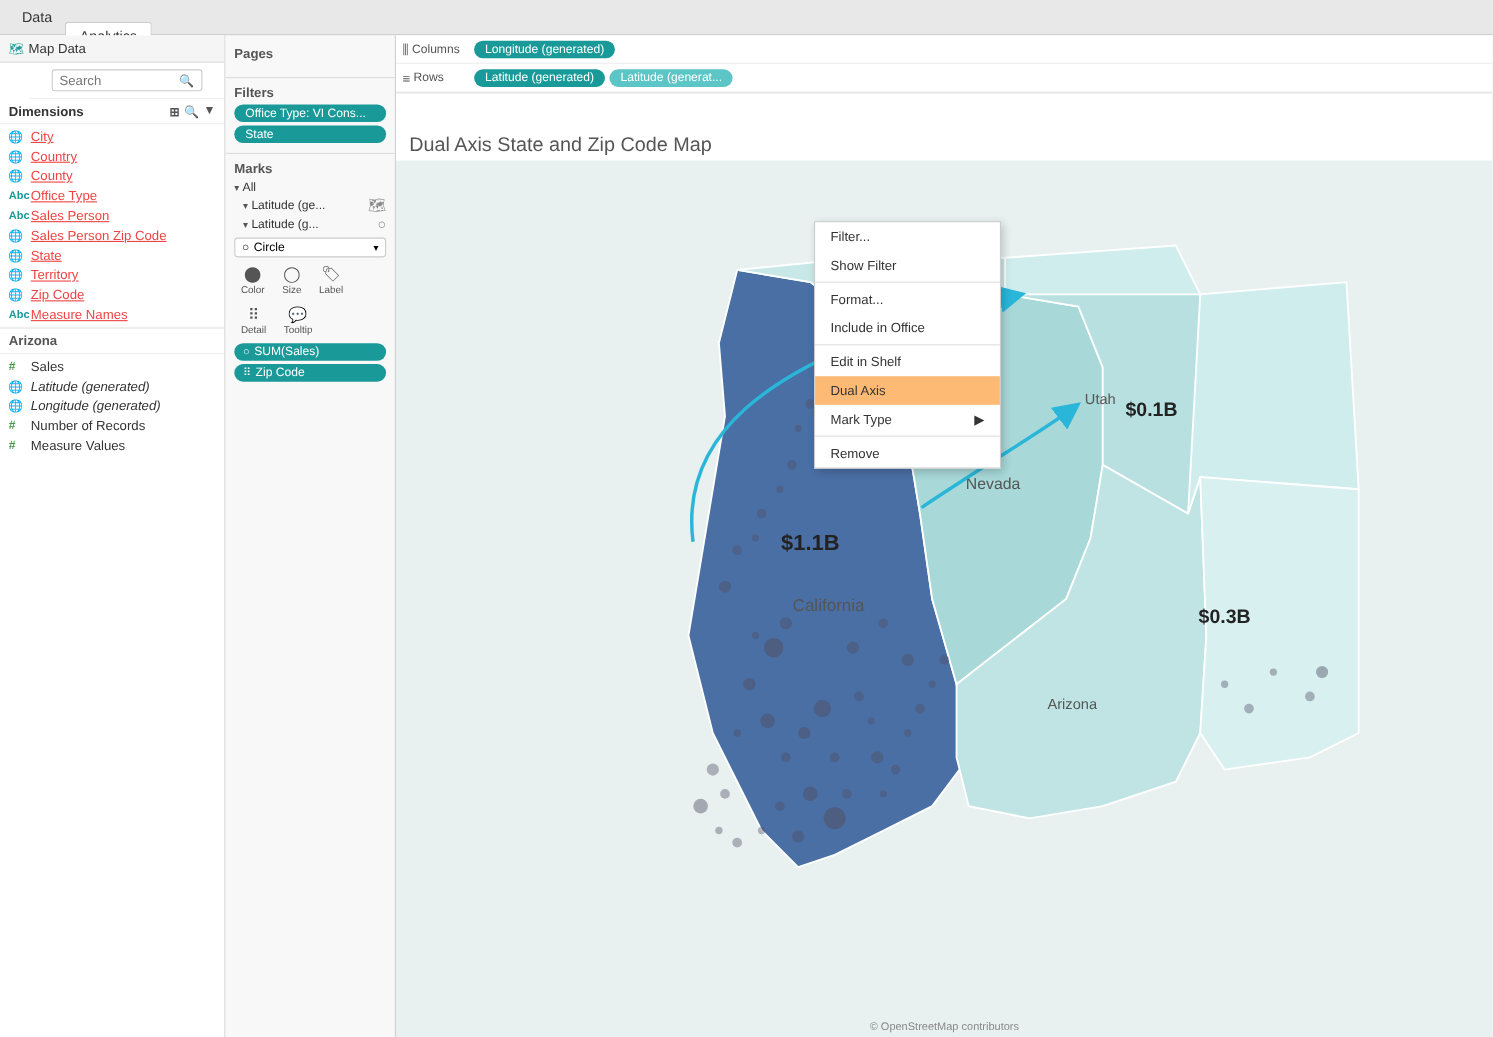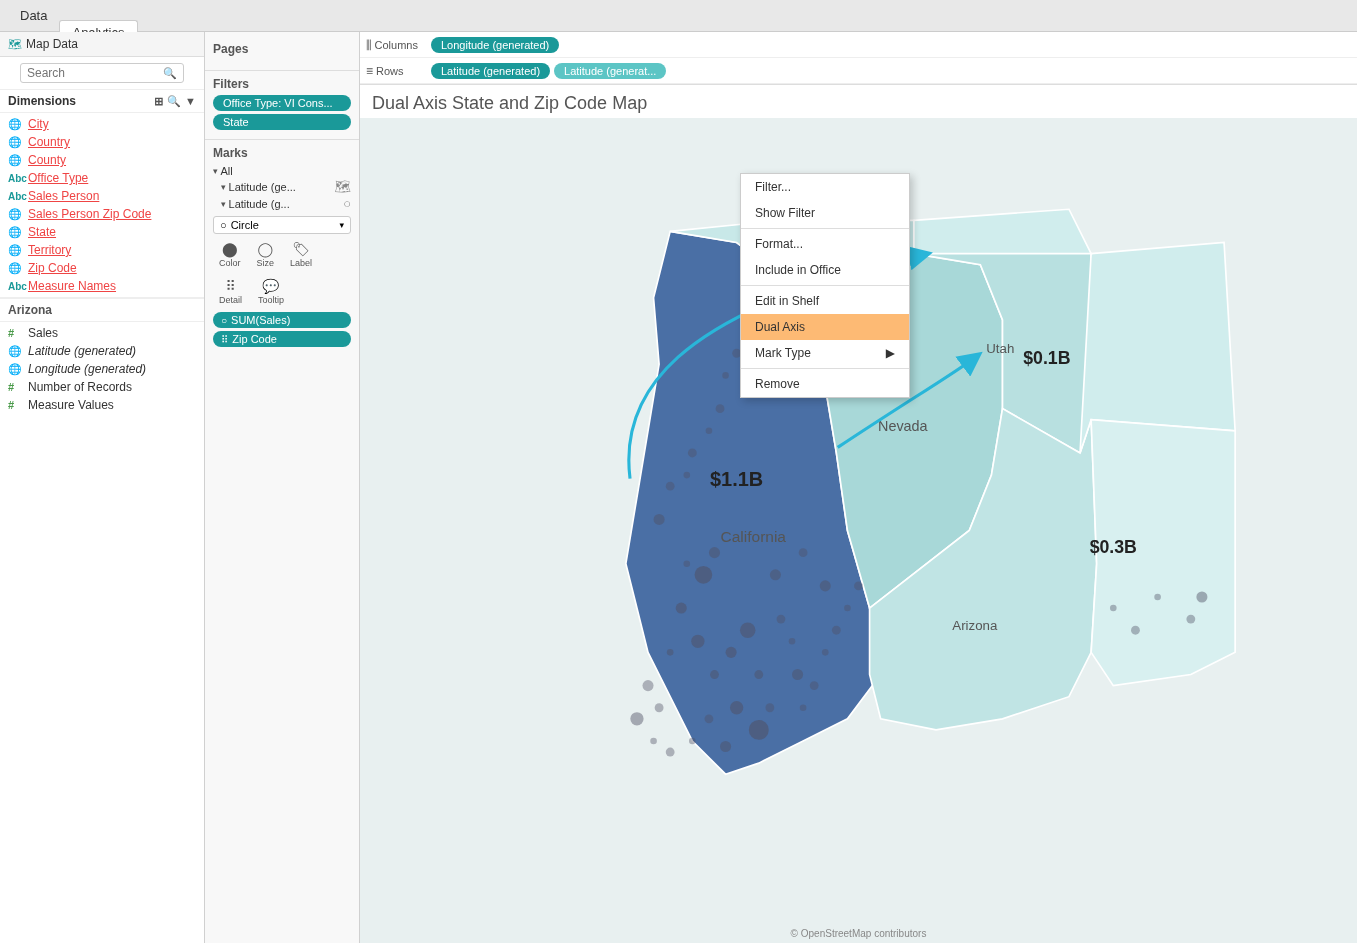--- a/index.html
+++ b/index.html
@@ -10,21 +10,21 @@
     .tab { padding: 4px 12px; cursor: pointer; font-size: 13px; color: #333; border-radius: 3px 3px 0 0; }
     .tab.active { background: #fff; border: 1px solid #ccc; border-bottom: none; margin-top: 32px; }
 
     
     .main-layout { display: flex; flex: 1; overflow: hidden; }
 
     
     .left-panel { width: 205px; background: #fff; border-right: 1px solid #d0d0d0; display: flex; flex-direction: column; overflow: hidden; }
 
     
-    .search-box { padding: 6px 20px; border-bottom: 1px solid #eee; }
+    .search-box { padding: 6px 20px; border-bottom: 1px solid #eee; margin-left: 27px; }
     .search-input-wrap { display: flex; align-items: center; border: 1px solid #ccc; border-radius: 3px; padding: 2px 6px; background: #fff; }
     .search-input-wrap input { border: none; outline: none; font-size: 12px; width: 100%; }
     .search-icon { color: #888; font-size: 11px; }
 
     
     .section-header { display: flex; align-items: center; padding: 4px 8px; font-size: 12px; font-weight: bold; color: #333; border-bottom: 1px solid #eee; gap: 33px; }
     .section-header .controls { margin-left: auto; display: flex; gap: 4px; }
     .section-header .controls span { cursor: pointer; color: #555; font-size: 11px; }
 
     .dim-list { padding: 2px 0; border-bottom: 1px solid #eee; }
@@ -72,21 +72,21 @@
     .right-panel { flex: 1; display: flex; flex-direction: column; overflow: hidden; background: #fff; position: relative; }
 
     
     .shelf-area { background: #fff; border-bottom: 1px solid #ddd; }
     .shelf-row { display: flex; align-items: center; padding: 2px 6px; border-bottom: 1px solid #eee; min-height: 26px; }
     .shelf-label { font-size: 11px; color: #555; width: 65px; flex-shrink: 0; display: flex; align-items: center; gap: 3px; }
     .shelf-pill { background: #1a9999; color: #fff; border-radius: 12px; padding: 2px 10px; font-size: 11px; margin-right: 4px; cursor: pointer; white-space: nowrap; }
     .shelf-pill.light { background: #5cc5c5; }
 
     
-    .viz-title { font-size: 18px; color: #555; padding: 8px 12px 4px; font-weight: normal; }
+    .viz-title { font-size: 18px; color: #555; padding: 8px 12px 4px; font-weight: normal; margin-top: 28px; }
 
     
     .map-area { flex: 1; position: relative; overflow: hidden; background: #e8f0f0; }
 
     
     .context-menu { position: absolute; top: 55px; left: 380px; background: #fff; border: 1px solid #ccc; box-shadow: 3px 3px 8px rgba(0,0,0,0.2); z-index: 100; width: 170px; }
     .context-menu-item { padding: 6px 14px; font-size: 12px; color: #333; cursor: pointer; }
     .context-menu-item.highlighted { background: #fdba74; }
     .context-menu-item.bold { font-weight: normal; }
     .context-menu-divider { height: 1px; background: #ddd; margin: 2px 0; }

